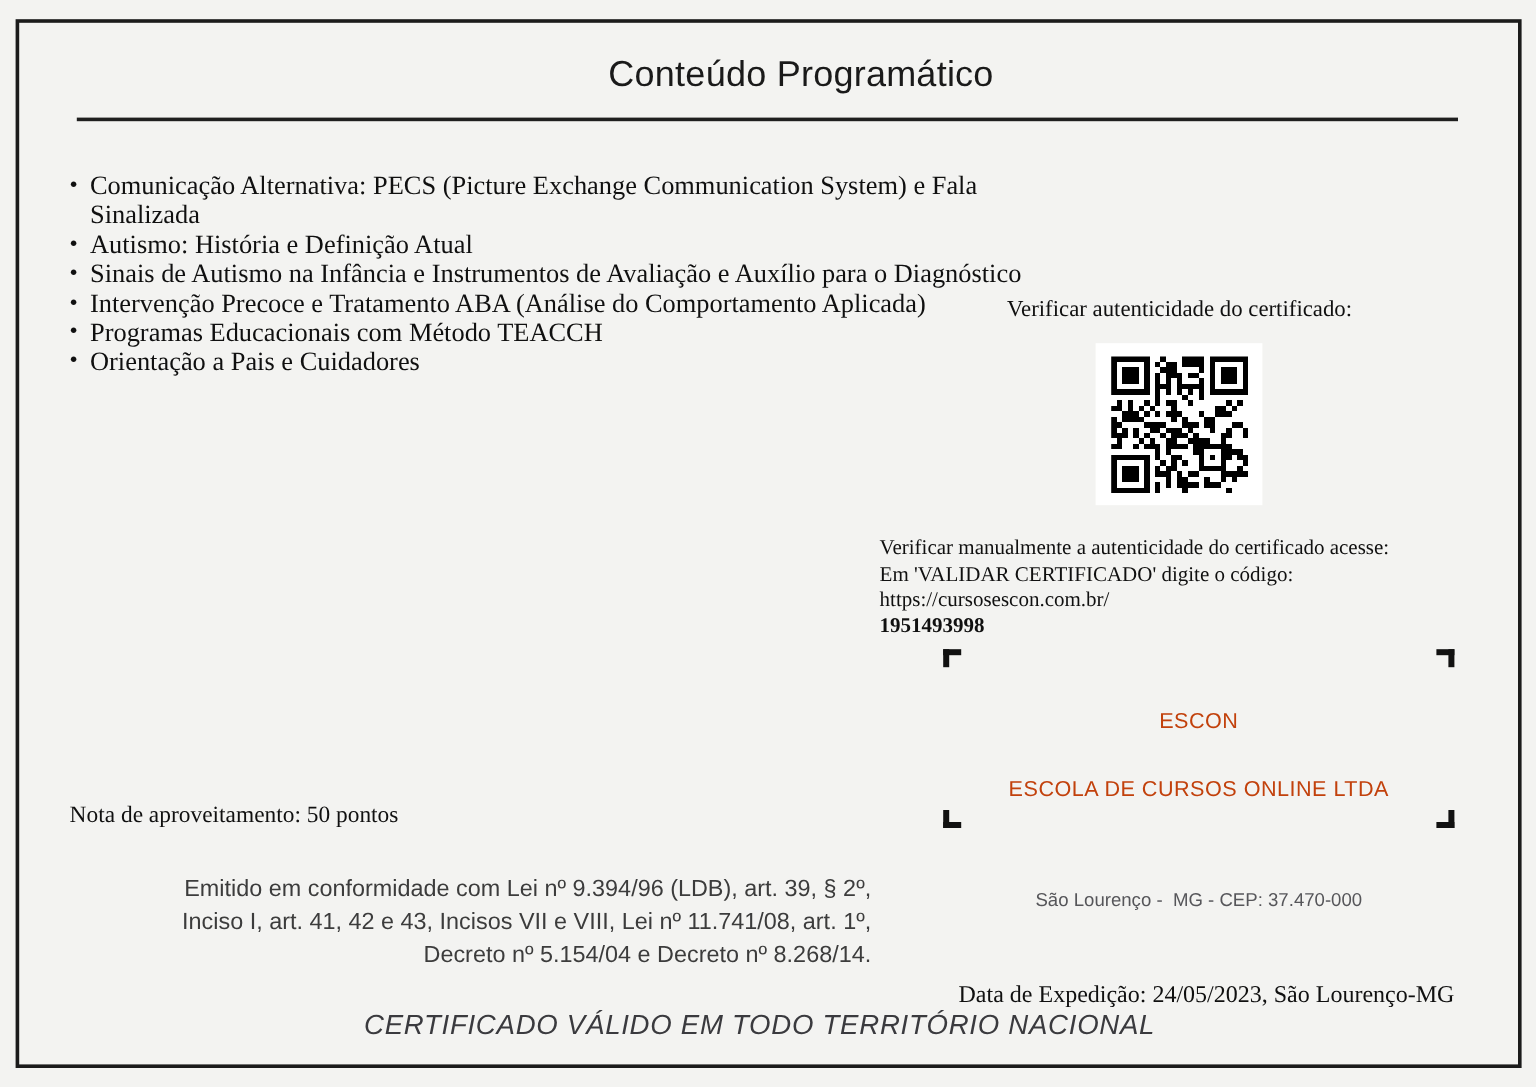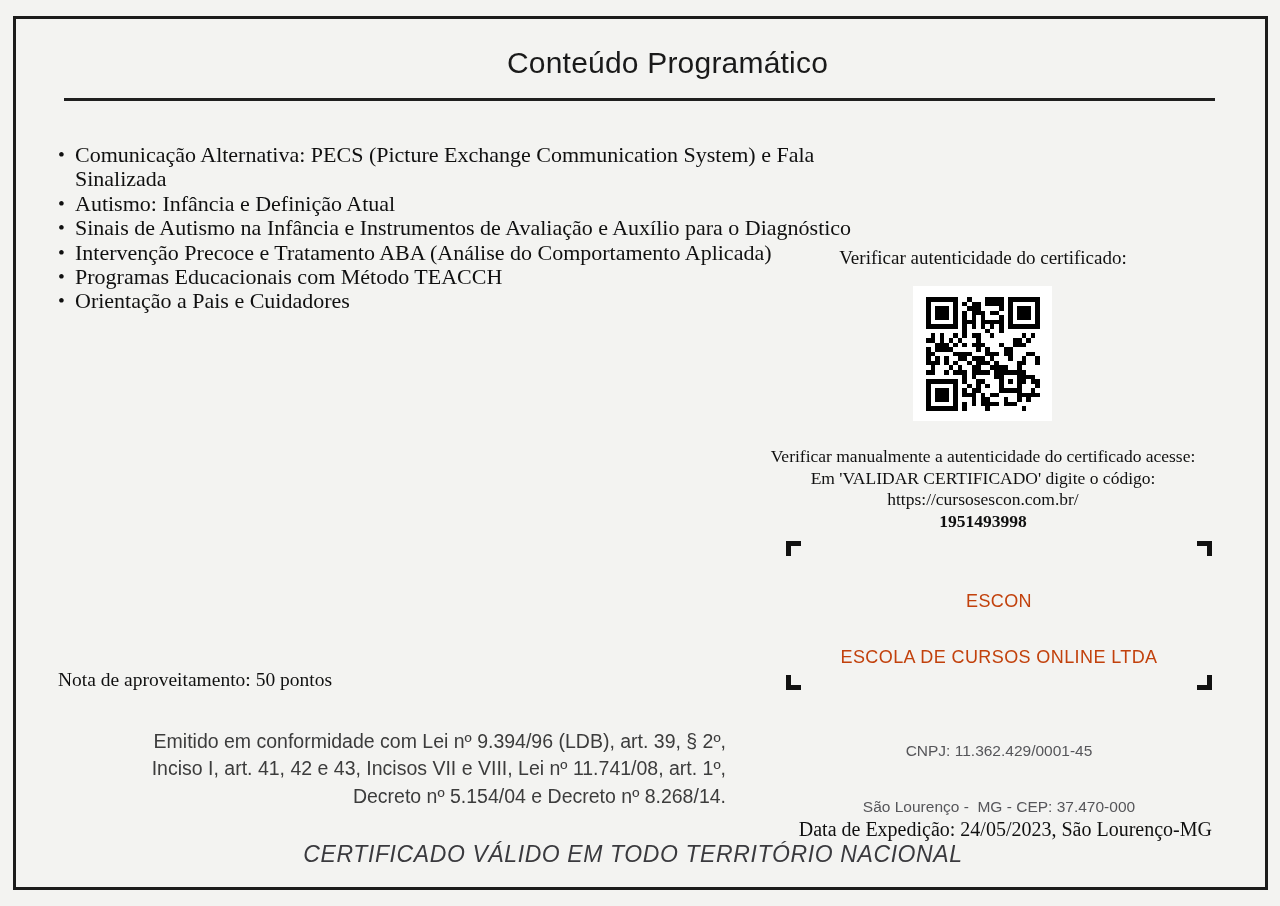--- a/index.html
+++ b/index.html
@@ -37,21 +37,21 @@
   .verify-caption{
     position:absolute;left:753px;top:247px;width:460px;text-align:center;
     font-size:19px;color:#101010;
   }
   .qr-box{
     position:absolute;left:913px;top:286px;width:139px;height:135px;
     background:#ffffff;display:flex;align-items:center;justify-content:center;
   }
   .qr-box svg{display:block;}
   .verify-text{
-    position:absolute;left:733px;top:446px;width:500px;text-align:center;
+    position:absolute;left:733px;top:446px;width:500px;
     font-size:17.5px;line-height:21.6px;color:#101010;
   }
   .verify-text .code{font-weight:700;}
   
   .issuer-block{
     position:absolute;left:786px;top:541px;width:426px;height:149px;
   }
   .bracket{position:absolute;width:10px;height:10px;}
   .bracket.tl{left:0;top:0;border-top:5px solid #111;border-left:5px solid #111;}
   .bracket.tr{right:0;top:0;border-top:5px solid #111;border-right:5px solid #111;}
@@ -91,21 +91,21 @@
 </head>
 <body>
 
 <div class="page-border"></div>
 
 <div class="doc-title">Conteúdo Programático</div>
 <div class="title-rule"></div>
 
 <ul class="topic-list">
   <li>Comunicação Alternativa: PECS (Picture Exchange Communication System) e Fala Sinalizada</li>
-  <li>Autismo: Infância e Definição Atual</li>
+  <li>Autismo: História e Definição Atual</li>
   <li>Sinais de Autismo na Infância e Instrumentos de Avaliação e Auxílio para o Diagnóstico</li>
   <li>Intervenção Precoce e Tratamento ABA (Análise do Comportamento Aplicada)</li>
   <li>Programas Educacionais com Método TEACCH</li>
   <li>Orientação a Pais e Cuidadores</li>
 </ul>
 
 <div class="verify-caption">Verificar autenticidade do certificado:</div>
 
 <div class="qr-box">
   <svg id="qr-svg" width="114" height="114" viewBox="0 0 25 25" shape-rendering="crispEdges">
@@ -428,21 +428,20 @@
 
 <div class="issuer-block">
   <div class="bracket tl"></div>
   <div class="bracket tr"></div>
   <div class="bracket bl"></div>
   <div class="bracket br"></div>
   <div class="issuer-text">
     <div class="bold-line">ESCON</div>
     <div class="bold-line">ESCOLA DE CURSOS ONLINE LTDA</div>
     <div class="muted-group">
-      <div class="muted-line">CNPJ: 11.362.429/0001-45</div>
       <div class="muted-line">São Lourenço -  MG - CEP: 37.470-000</div>
       
     </div>
   </div>
 </div>
 
 <div class="grade-line">Nota de aproveitamento: 50 pontos</div>
 
 <div class="legal-block">
   <div>Emitido em conformidade com Lei nº 9.394/96 (LDB), art. 39, § 2º,</div>

